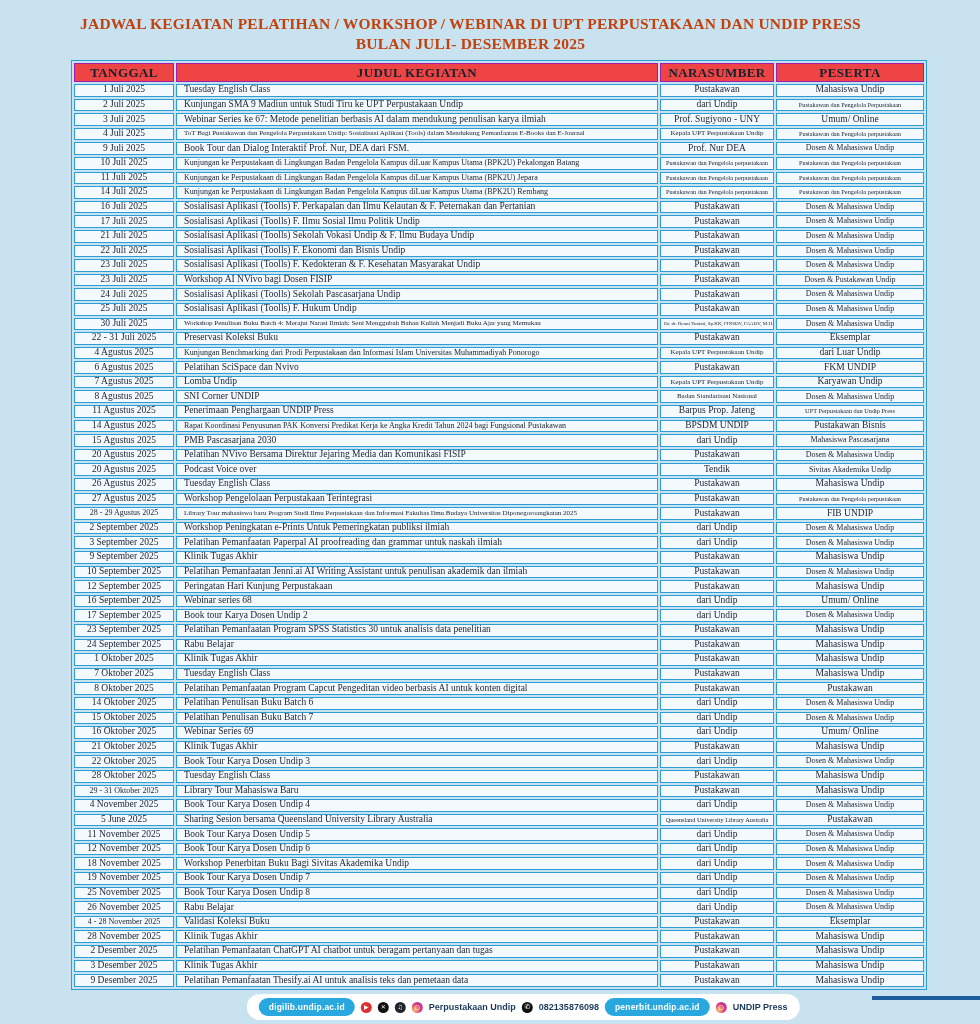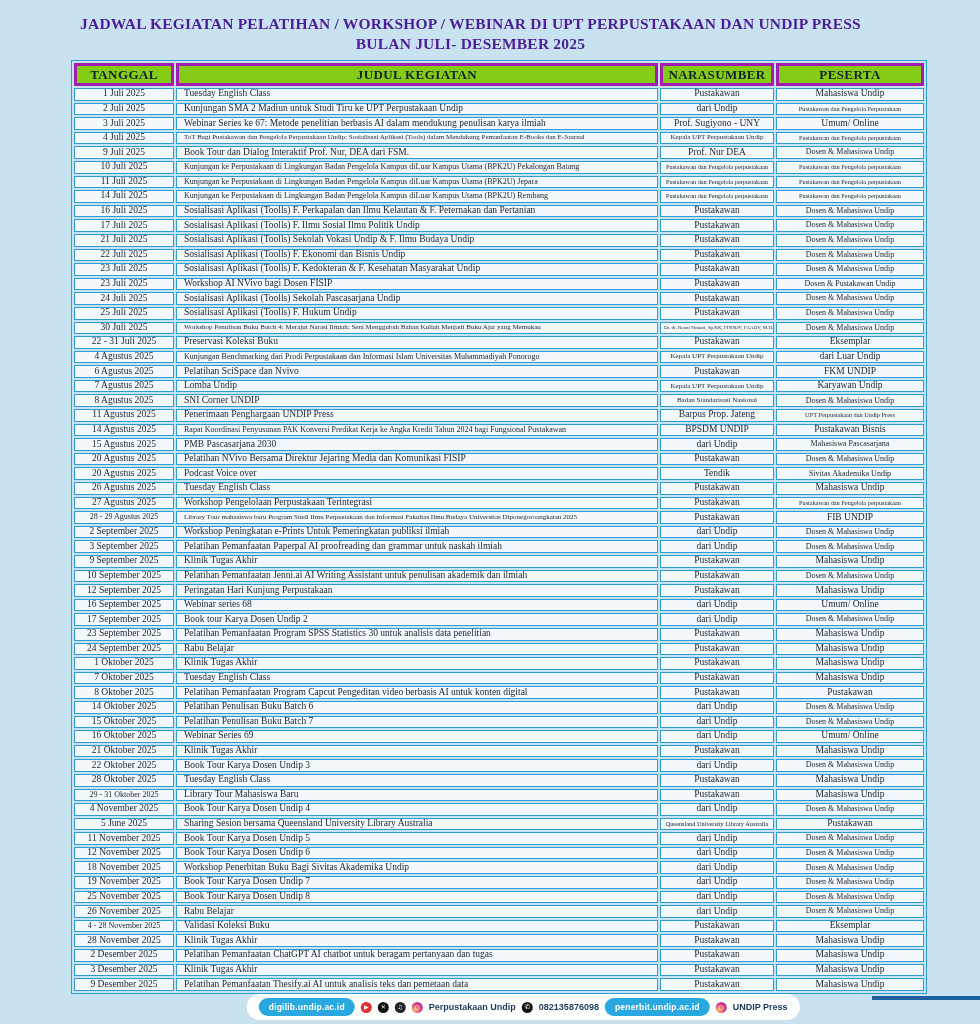--- a/index.html
+++ b/index.html
@@ -4,34 +4,34 @@
 <style>
   html,body{margin:0;padding:0;}
   body{
     width:980px;height:1024px;position:relative;overflow:hidden;
     background:#c9e2ef;
     font-family:"Liberation Serif", serif;
     color:#1f2733;
   }
   .title{
     position:absolute;top:14px;left:0;width:941px;text-align:center;
-    font-weight:bold;color:#4c1d95;font-size:15.5px;line-height:1.32;
+    font-weight:bold;color:#c2410c;font-size:15.5px;line-height:1.32;
     letter-spacing:0.2px;
   }
   .tablewrap{
     position:absolute;top:60px;left:71px;width:856px;
   }
   table.sched{
     border-collapse:separate;border-spacing:2px;
     width:856px;table-layout:fixed;
     border:1px solid #2b9ed6;
     background:transparent;
   }
   th{
-    background:#84cc16;border:3px solid #a21caf;
+    background:#ef4444;border:1px solid #a21caf;
     font-size:13px;font-weight:bold;color:#16202e;
     height:17px;padding:0 2px;letter-spacing:0.4px;
     font-family:"Liberation Serif", serif;
   }
   td{
     background:#f3f9fc;border:1px solid #2b9ed6;
     height:10.6px;padding:0 3px;line-height:1.05;
     font-size:9.5px;white-space:nowrap;overflow:hidden;
     color:#20293a;
   }
@@ -91,21 +91,21 @@
     </thead>
     <tbody>
         <tr>
           <td class="c0">1 Juli 2025</td>
           <td class="c1">Tuesday English Class</td>
           <td class="c2">Pustakawan</td>
           <td class="c3">Mahasiswa Undip</td>
         </tr>
         <tr>
           <td class="c0">2 Juli 2025</td>
-          <td class="c1">Kunjungan SMA 2 Madiun untuk Studi Tiru ke UPT Perpustakaan Undip</td>
+          <td class="c1">Kunjungan SMA 9 Madiun untuk Studi Tiru ke UPT Perpustakaan Undip</td>
           <td class="c2">dari Undip</td>
           <td class="c3 f6">Pustakawan dan Pengelola Perpustakaan</td>
         </tr>
         <tr>
           <td class="c0">3 Juli 2025</td>
           <td class="c1">Webinar Series ke 67: Metode penelitian berbasis AI dalam mendukung penulisan karya ilmiah</td>
           <td class="c2">Prof. Sugiyono - UNY</td>
           <td class="c3">Umum/ Online</td>
         </tr>
         <tr>

